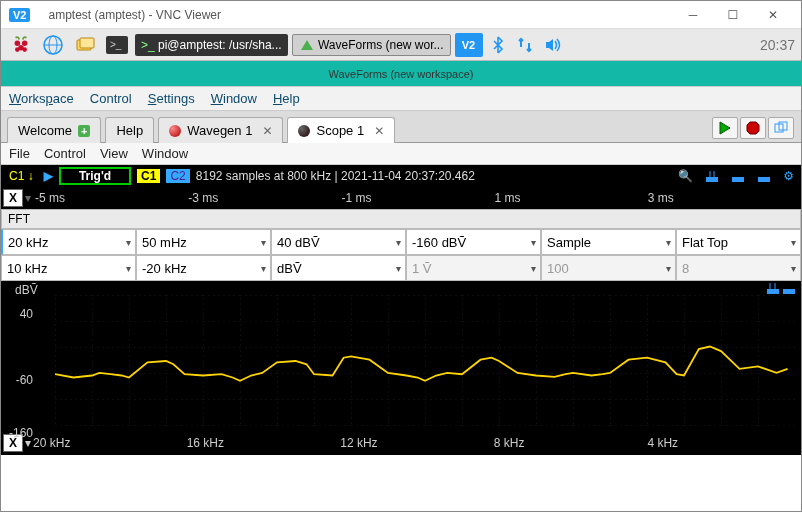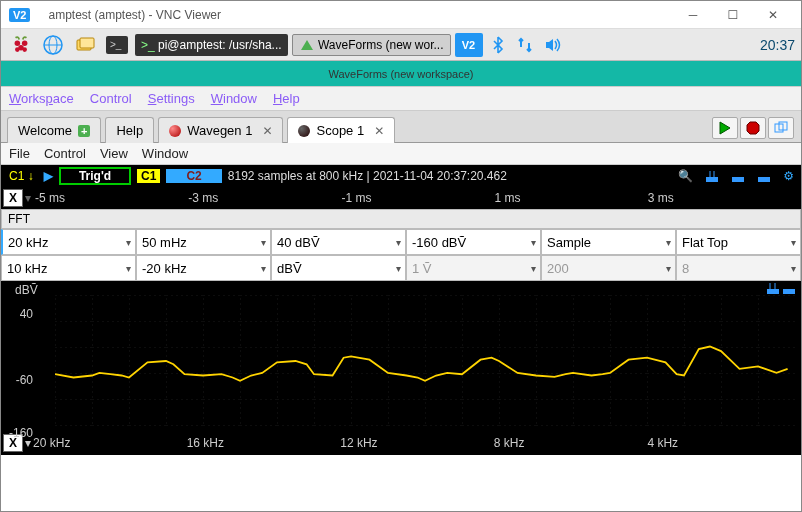--- a/index.html
+++ b/index.html
@@ -7,26 +7,26 @@
 
 .titlebar { height: 28px; background: #fff; display: flex; align-items: center; padding: 0 8px; font-size: 12px; color: #555; border-bottom: 1px solid #ddd; }
 .titlebar .vnc { background: #2196f3; color: #fff; font-weight: bold; padding: 1px 4px; border-radius: 2px; margin-right: 6px; font-size: 11px; }
 .titlebar .title { flex: 1; margin-left: 12px; }
 .titlebar .winbtn { width: 40px; height: 27px; display: flex; align-items: center; justify-content: center; color: #555; }
 
 .taskbar { height: 32px; background: #e9e9e9; display: flex; align-items: center; padding: 0 6px; gap: 4px; font-size: 13px; border-bottom: 1px solid #bbb; }
 .taskbar .tb-icon { width: 28px; height: 24px; display: flex; align-items: center; justify-content: center; border-radius: 2px; }
 .taskbar .tb-btn { background: #333; color: #fff; padding: 2px 6px; border-radius: 2px; display: flex; align-items: center; font-size: 12px; height: 22px; }
 .taskbar .tb-btn.active { background: #d0d0d0; color: #000; border: 1px solid #888; }
-.taskbar .clock { margin-left: auto; color: #0c4a6e; font-size: 14px; }
+.taskbar .clock { margin-left: auto; color: #737373; font-size: 14px; }
 .taskbar .sys { color: #2196f3; margin: 0 3px; }
 
 .subtitlebar { height: 26px; background: #14b8a6; display: flex; align-items: center; justify-content: center; font-size: 11px; color: #333; border-bottom: 1px solid #ccc; }
 
-.menubar { height: 24px; background: #f2f2f2; display: flex; align-items: center; padding: 0 8px; gap: 16px; font-size: 13px; color: #8b5cf6; border-bottom: 1px solid #ccc; }
+.menubar { height: 24px; background: #f2f2f2; display: flex; align-items: center; padding: 0 8px; gap: 16px; font-size: 13px; color: #0c4a6e; border-bottom: 1px solid #ccc; }
 .menubar .m { cursor: default; }
 .menubar .m .ul { text-decoration: underline; }
 
 .tabbar { height: 32px; background: #dcdcdc; display: flex; align-items: flex-end; padding: 0 6px; border-bottom: 1px solid #999; }
 .tabbar .tab { height: 26px; padding: 0 10px; display: flex; align-items: center; gap: 6px; font-size: 13px; background: #e8e8e8; border: 1px solid #aaa; border-bottom: none; margin-right: 4px; border-radius: 3px 3px 0 0; position: relative; top: 1px; }
 .tabbar .tab.active { background: #fff; }
 .tabbar .tab .plus { background: #4CAF50; color: #fff; padding: 0 3px; border-radius: 2px; font-weight: bold; font-size: 11px; }
 .tabbar .tab .dot { width: 12px; height: 12px; border-radius: 50%; }
 .tabbar .tab .dot.red { background: radial-gradient(circle at 30% 30%,#f88,#a00); }
 .tabbar .tab .dot.dark { background: radial-gradient(circle at 30% 30%,#666,#200); }
@@ -35,21 +35,21 @@
 .tabbar .toolbtn { width: 26px; height: 22px; display:flex; align-items:center; justify-content:center; border: 1px solid #aaa; background: #f5f5f5; margin: 0 1px 3px; border-radius: 2px; }
 
 .menubar2 { height: 22px; background: #f6f6f6; display: flex; align-items: center; padding: 0 8px; gap: 14px; font-size: 13px; color: #222; border-bottom: 1px solid #ccc; }
 
 .statusbar { height: 22px; background: #000; display: flex; align-items: center; padding: 0 4px; font-size: 12px; color: #ccc; gap: 6px; }
 .statusbar .ch { padding: 0 4px; }
 .statusbar .c1l { color: #ff0; }
 .statusbar .arrow { color: #3af; font-weight: bold; }
 .statusbar .trig { border: 2px solid #0c0; background: #000; color: #fff; font-weight: bold; padding: 0 18px; }
 .statusbar .c1 { background: #ff0; color: #000; font-weight: bold; padding: 0 4px; }
-.statusbar .c2 { background: #3af; color: #7f1d1d; font-weight: bold; padding: 0 20px; }
+.statusbar .c2 { background: #3af; color: #4c1d95; font-weight: normal; padding: 0 4px; }
 .statusbar .info { color: #ddd; flex: 1; white-space: nowrap; overflow: hidden; }
 .statusbar .sbicon { color: #3af; padding: 0 3px; }
 
 .timescale { height: 22px; background: #000; color: #ccc; display: flex; align-items: center; font-size: 12px; }
 .timescale .xbtn { background: #fff; color:#000; font-weight:bold; width:20px; height:18px; display:flex;align-items:center;justify-content:center; margin: 0 2px; border:1px solid #666;}
 .timescale .tick { flex: 1; text-align: left; }
 .timescale .drop { width: 10px; color: #666; }
 
 .fft-header { height: 20px; background: #eaeaea; border: 1px solid #bbb; font-size: 12px; padding: 0 6px; display:flex; align-items:center; }
 
@@ -272,21 +272,21 @@
       </div>
     <div class="cell" style="width:135px">
         <span>dBṼ</span>
         <span class="dd">▾</span>
       </div>
     <div class="cell dis" style="width:135px">
         <span>1 Ṽ</span>
         <span class="dd">▾</span>
       </div>
     <div class="cell dis" style="width:135px">
-        <span>200</span>
+        <span>100</span>
         <span class="dd">▾</span>
       </div>
     <div class="cell dis" style="flex:1">
         <span>8</span>
         <span class="dd">▾</span>
       </div>
   </div>
 </div>
 
 <div class="plot-area">

